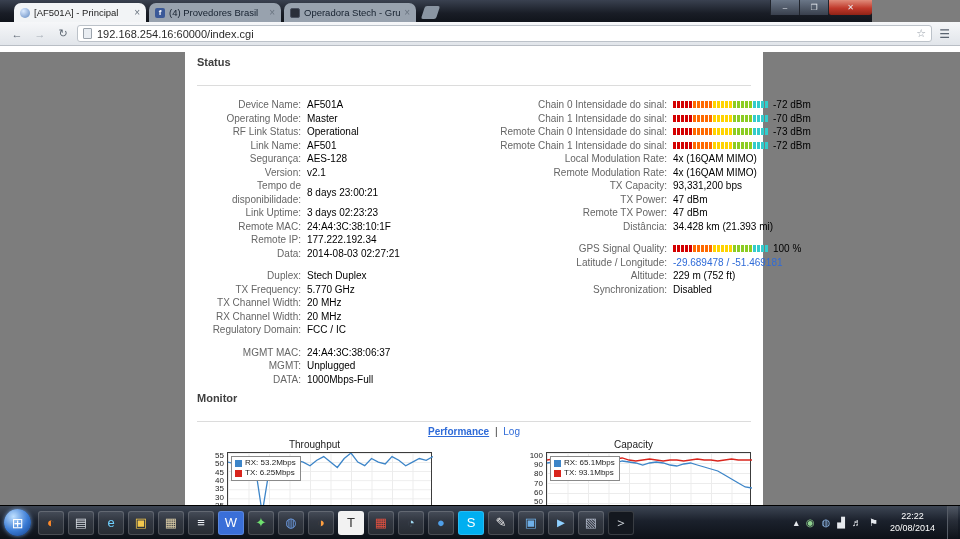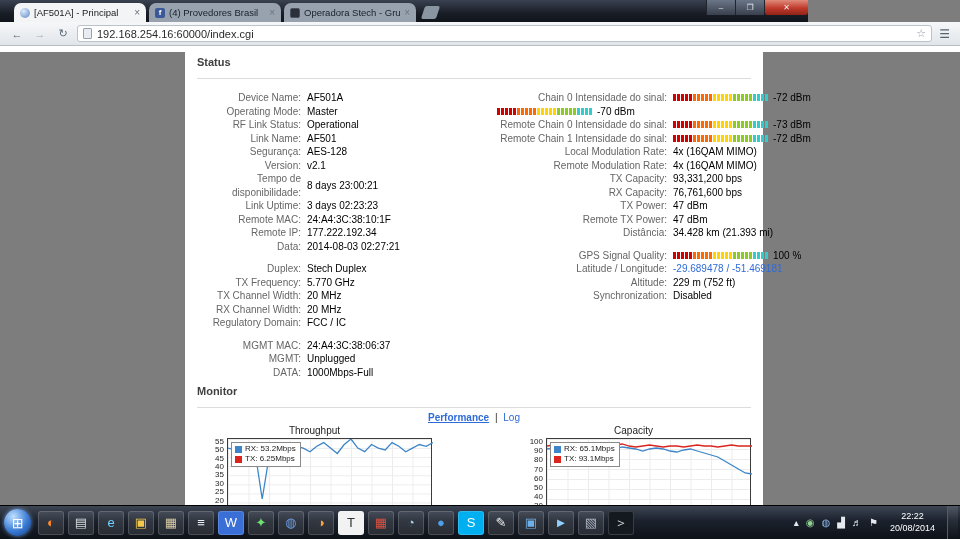--- a/index.html
+++ b/index.html
@@ -1,20 +1,20 @@
 <!DOCTYPE html>
 <html><head>
 <meta charset="utf-8">
 <style>
   *{margin:0;padding:0;box-sizing:border-box}
   html,body{width:960px;height:539px;overflow:hidden}
   body{font-family:"Liberation Sans",sans-serif;background:#7d7d7d;position:relative}
 
   
-  .titlebar{position:absolute;top:0;left:0;width:808px;height:22px;
+  .titlebar{position:absolute;top:0;left:0;width:872px;height:22px;
     background:linear-gradient(#3a4150,#191d26 60%,#10141b)}
   .tabs{display:flex;align-items:flex-end;height:22px;padding-left:14px}
   .tab{height:19px;display:flex;align-items:center;gap:4px;padding:0 6px;width:132px;
     border-radius:7px 7px 0 0;font-size:9.5px;margin-right:3px;cursor:default}
   .tab.active{background:#f2f4f6;color:#1c1c1c}
   .tab.inactive{background:#98a2ae;color:#15202e}
   .tab-title{flex:1;white-space:nowrap;overflow:hidden}
   .tab-close{font-size:10px;color:#6a7480;line-height:10px}
   .fav{width:10px;height:10px;border-radius:2px;flex:0 0 auto;display:grid;place-items:center;
     font-size:8px;font-weight:bold;color:#fff}
@@ -42,21 +42,21 @@
   .star{font-size:11px;color:#9aa2ab}
   .menu-ico{font-size:12px;color:#5a6470;padding:0 2px}
 
   
   .viewport{position:absolute;top:46px;left:0;width:960px;height:459px;background:#7d7d7d}
   .white-strip{position:absolute;top:0;left:0;width:100%;height:6px;background:#fff}
   .content{position:absolute;top:0;left:185px;width:578px;height:459px;background:#fff;
     padding:6px 12px 0 12px;color:#000}
 
   .section-header{font-size:11px;font-weight:bold;color:#3f3f3f;
-    padding:4px 0 10px 0;border-bottom:1px solid #dcdcdc}
+    padding:4px 0 17px 0;border-bottom:1px solid #dcdcdc}
   .section-header.monitor{margin-top:2px}
 
   .fields{position:relative;height:288px;margin-top:12px}
   .col{position:absolute;top:0}
   .col-left{left:0;width:298px}
   .col-right{left:300px;width:254px}
   .field-row{display:flex;line-height:13.5px;font-size:10px}
   .field-row.gap{margin-top:9px}
   .f-label{color:#666;text-align:right;margin-right:6px;flex:0 0 auto}
   .col-left .f-label{width:104px}
@@ -294,20 +294,21 @@
                 <span class="seg" style="background: rgb(140, 204, 34);"></span>
                 <span class="seg" style="background: rgb(51, 204, 204);"></span>
                 <span class="seg" style="background: rgb(51, 204, 204);"></span>
                 <span class="seg" style="background: rgb(51, 204, 204);"></span>
                 <span class="seg" style="background: rgb(51, 204, 204);"></span>
               </span>
               <span>-72 dBm</span>
             </span>
           </div>
           <div class="field-row">
+            <span class="f-label">Chain 1 Intensidade do sinal:</span>
             <span class="f-value">
               <span class="signal-bar">
                 <span class="seg" style="background: rgb(212, 0, 0);"></span>
                 <span class="seg" style="background: rgb(212, 0, 0);"></span>
                 <span class="seg" style="background: rgb(212, 0, 0);"></span>
                 <span class="seg" style="background: rgb(212, 0, 0);"></span>
                 <span class="seg" style="background: rgb(212, 0, 0);"></span>
                 <span class="seg" style="background: rgb(255, 106, 0);"></span>
                 <span class="seg" style="background: rgb(255, 106, 0);"></span>
                 <span class="seg" style="background: rgb(255, 106, 0);"></span>
@@ -404,26 +405,20 @@
           <div class="field-row">
             <span class="f-label">Remote Modulation Rate:</span>
             <span class="f-value">
               <span>4x (16QAM MIMO)</span>
             </span>
           </div>
           <div class="field-row">
             <span class="f-label">TX Capacity:</span>
             <span class="f-value">
               <span>93,331,200 bps</span>
-            </span>
-          </div>
-          <div class="field-row">
-            <span class="f-label">RX Capacity:</span>
-            <span class="f-value">
-              <span>76,761,600 bps</span>
             </span>
           </div>
           <div class="field-row">
             <span class="f-label">TX Power:</span>
             <span class="f-value">
               <span>47 dBm</span>
             </span>
           </div>
           <div class="field-row">
             <span class="f-label">Remote TX Power:</span>

